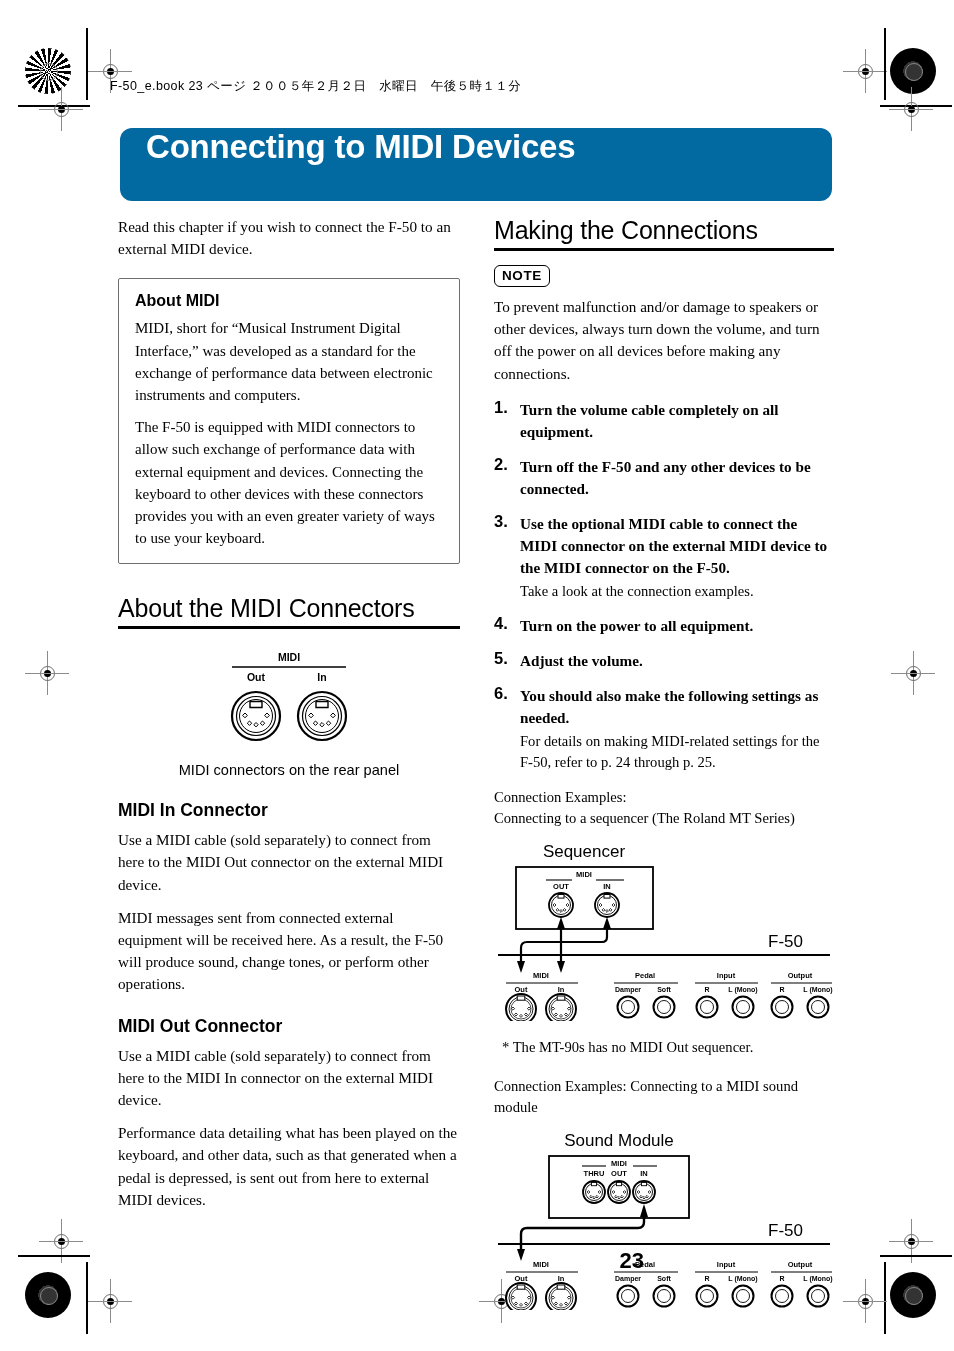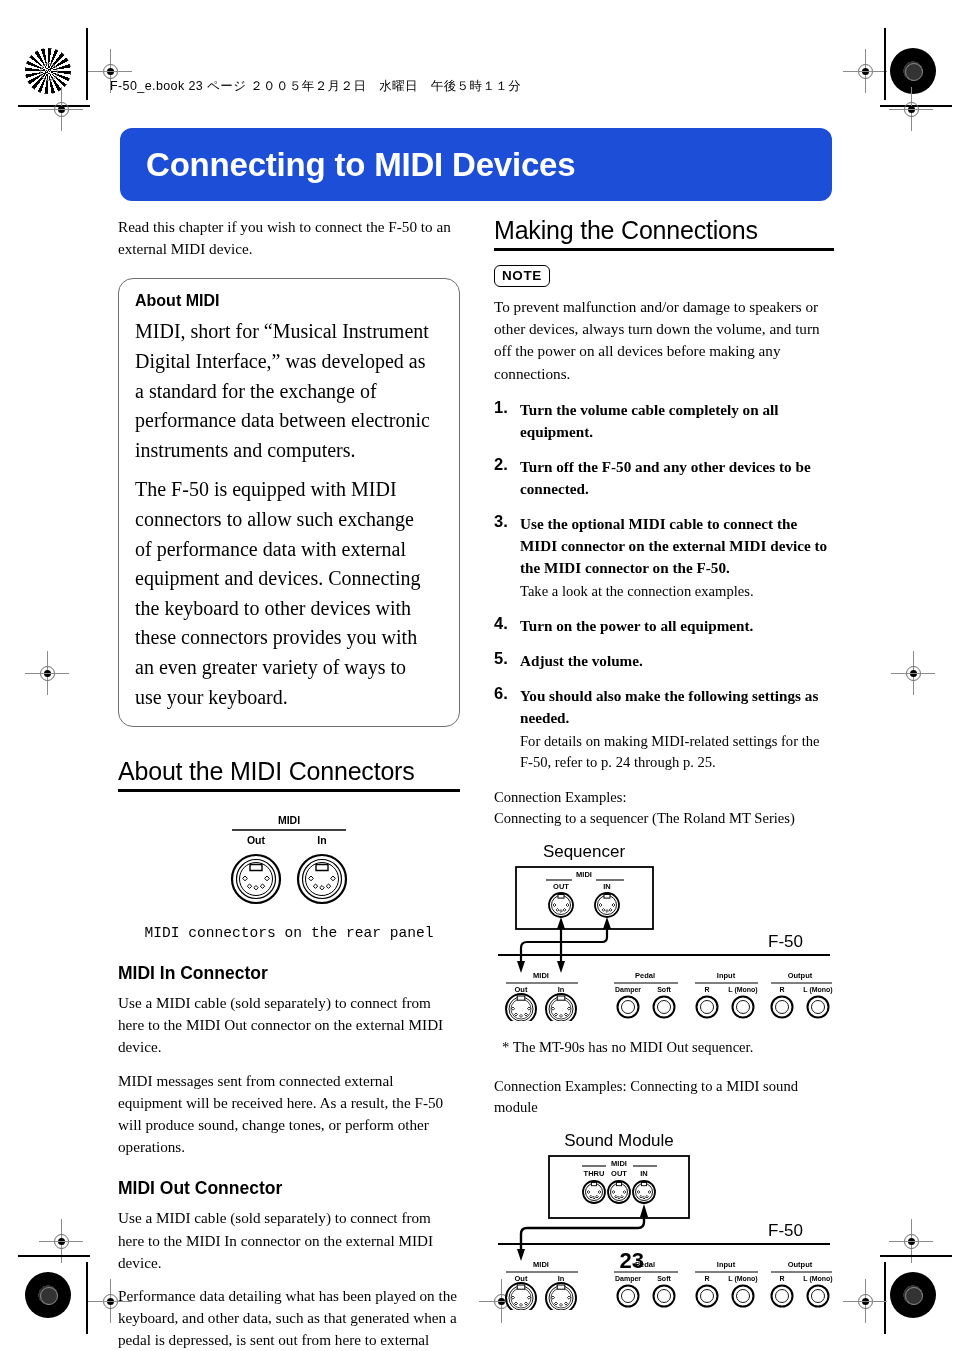--- a/index.html
+++ b/index.html
@@ -53,49 +53,49 @@
     position:absolute; left:110px; top:62px;
     font-family:"Liberation Sans", sans-serif;
     font-size:12.5px; letter-spacing:.4px; white-space:nowrap;
   }
 
   
   .page{ position:absolute; left:0; top:16px; width:764px; height:1351px; }
 
   .title-bar{
     position:absolute; left:120px; top:112px; width:712px; height:73px;
-    background:#1d4ed8; border-radius:12px;
-    display:flex; align-items:center;
+    background:#0369a1; border-radius:12px;
+    display:flex; align-items:flex-start;
   }
   .title-bar h1{
     margin:0 0 0 26px; color:#fff;
     font-family:"Liberation Sans", sans-serif;
     font-weight:bold; font-size:33px; letter-spacing:-0.2px;
   }
 
   .col-left{ position:absolute; left:118px; top:200px; width:342px; }
   .col-right{ position:absolute; left:494px; top:200px; width:340px; }
 
   p.body{
     margin:0 0 11px 0;
     font-size:15.2px; line-height:1.46; text-align:left;
   }
 
   
   .aboutbox{
     margin-top:18px;
-    border:1.6px solid #6f6f6f; border-radius:15px;
+    border:1.6px solid #6f6f6f; border-radius:2px;
     padding:13px 24px 14px 16px;
   }
   .aboutbox h3{
     margin:0 0 7px 0;
     font-family:"Liberation Sans", sans-serif;
     font-weight:bold; font-size:16px;
   }
-  .aboutbox p{ margin:0 0 10px 0; font-size:20px; line-height:1.48; }
+  .aboutbox p{ margin:0 0 10px 0; font-size:15px; line-height:1.48; }
   .aboutbox p:last-child{ margin-bottom:0; }
 
   
   h2.sec{
     font-family:"Liberation Sans", sans-serif;
     font-weight:normal; font-size:25px; letter-spacing:-0.2px;
     margin:0 0 0 0; padding:0 0 3px 0;
     border-bottom:3.2px solid #000;
   }
   .sec-wrap{ margin-top:30px; }
@@ -138,21 +138,21 @@
   svg text{ font-family:"Liberation Sans", sans-serif; }
 
   
   .pageno{
     position:absolute; right:120px; bottom:93px;
     font-family:"Liberation Sans", sans-serif;
     font-weight:bold; font-size:22px;
   }
 
   .midi-cap{
-    text-align:center; font-family:Liberation Mono, monospace;
+    text-align:center; font-family:Liberation Sans, sans-serif;
     font-size:14.6px; margin-top:6px;
   }
 </style>
 </head>
 <body>
 
 <div class="marks">
 
   <div class="target" style="left:25px;  top:48px;"></div>
   <div class="crop-v" style="left:86px;  top:28px;  height:72px;"></div>

